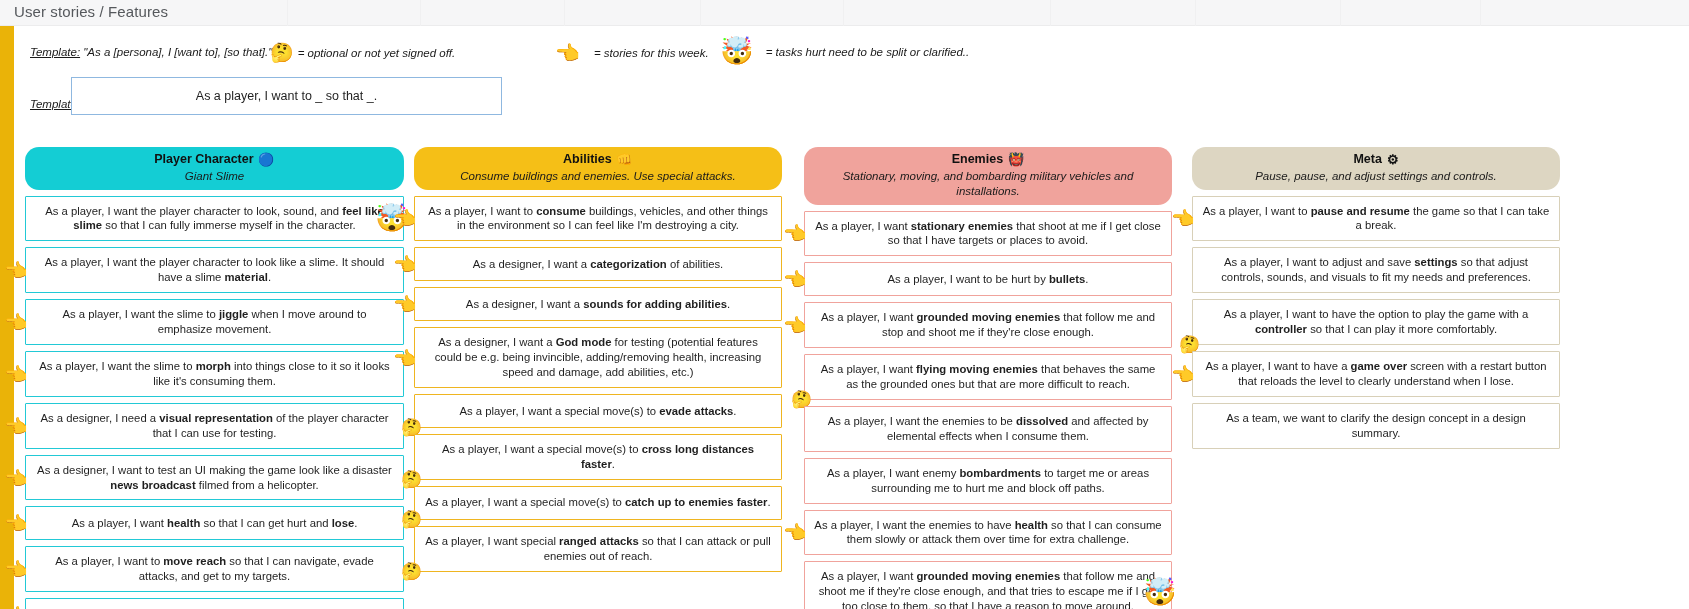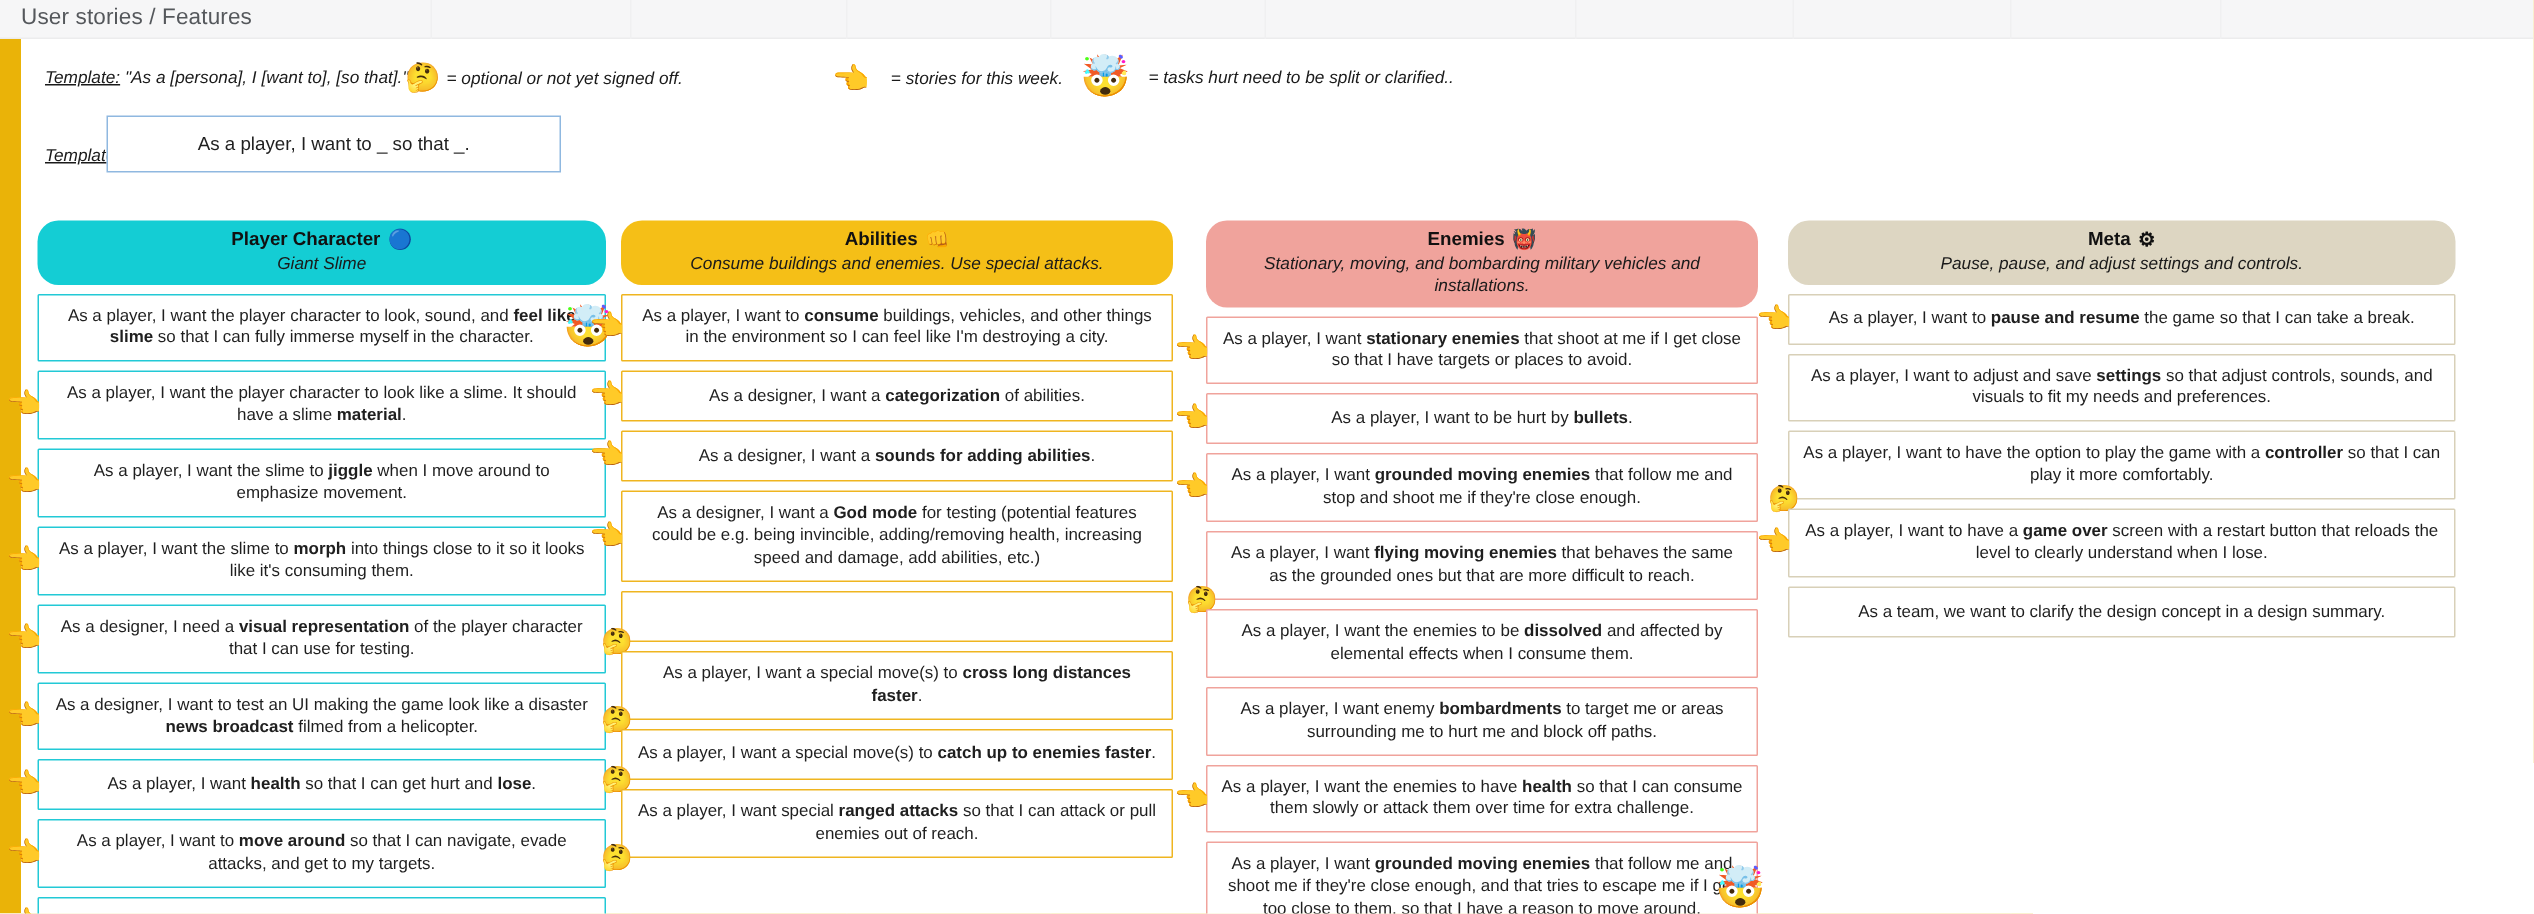--- a/index.html
+++ b/index.html
@@ -46,21 +46,21 @@
   .emoji { display: inline-block; line-height: 1; }
 
   
   .tpl-label {
     position: absolute; left: 16px; top: 72px;
     font-size: 11.5px; font-style: italic; color: #1a1a1a;
     text-decoration: underline; white-space: nowrap;
   }
   .tpl-box {
     position: absolute; left: 57px; top: 51px;
-    width: 303px; height: 38px;
+    width: 431px; height: 38px;
     border: 1px solid #8fb8e0; background: #ffffff;
     display: flex; align-items: center; justify-content: center;
     font-size: 12.5px; color: #1f1f1f;
   }
 
   
   .col { position: absolute; top: 121px; }
   .col-head {
     border-radius: 14px; padding: 5px 8px 6px;
     text-align: center;
@@ -179,21 +179,21 @@
             </div>
             <div class="card">
               <span>As a designer, I want to test an UI making the game look like a disaster <b>news broadcast</b> filmed from a helicopter.</span>
               <span class="marker point">👈</span>
             </div>
             <div class="card">
               <span>As a player, I want <b>health</b> so that I can get hurt and <b>lose</b>.</span>
               <span class="marker point">👈</span>
             </div>
             <div class="card">
-              <span>As a player, I want to <b>move around</b> so that I can navigate, evade attacks, and get to my targets.</span>
+              <span>As a player, I want to <b>move reach</b> so that I can navigate, evade attacks, and get to my targets.</span>
               <span class="marker point">👈</span>
             </div>
             <div class="card">
               <span>As a player, I want to <b>look around</b> so that I can see where I'm going.</span>
               <span class="marker point">👈</span>
             </div>
           </div>
         </div>
         <div class="col c-abil" style="left: 400px; width: 368px;">
           <div class="col-head">
@@ -214,20 +214,21 @@
             </div>
             <div class="card">
               <span>As a designer, I want a <b>sounds for adding abilities</b>.</span>
               <span class="marker point">👈</span>
             </div>
             <div class="card">
               <span>As a designer, I want a <b>God mode</b> for testing (potential features could be e.g. being invincible, adding/removing health, increasing speed and damage, add abilities, etc.)</span>
               <span class="marker point">👈</span>
             </div>
             <div class="card">
+              <span>As a player, I want a special move(s) to <b>evade attacks</b>.</span>
               <span class="marker think">🤔</span>
             </div>
             <div class="card">
               <span>As a player, I want a special move(s) to <b>cross long distances faster</b>.</span>
               <span class="marker think">🤔</span>
             </div>
             <div class="card">
               <span>As a player, I want a special move(s) to <b>catch up to enemies faster</b>.</span>
               <span class="marker think">🤔</span>
             </div>
@@ -271,21 +272,21 @@
             <div class="card">
               <span>As a player, I want the enemies to have <b>health</b> so that I can consume them slowly or attack them over time for extra challenge.</span>
               <span class="marker point">👈</span>
             </div>
             <div class="card">
               <span>As a player, I want <b>grounded moving enemies</b> that follow me and shoot me if they're close enough, and that tries to escape me if I get too close to them, so that I have a reason to move around.</span>
               <span class="marker boom-in">🤯</span>
             </div>
           </div>
         </div>
-        <div class="col c-meta" style="left: 1178px; width: 445px;">
+        <div class="col c-meta" style="left: 1178px; width: 368px;">
           <div class="col-head">
             <div class="col-title">
               <span>Meta</span>
               <span class="emoji" style="font-size: 13px;">⚙</span>
             </div>
             <div class="col-sub">Pause, pause, and adjust settings and controls.</div>
           </div>
           <div class="cards">
             <div class="card">
               <span>As a player, I want to <b>pause and resume</b> the game so that I can take a break.</span>

